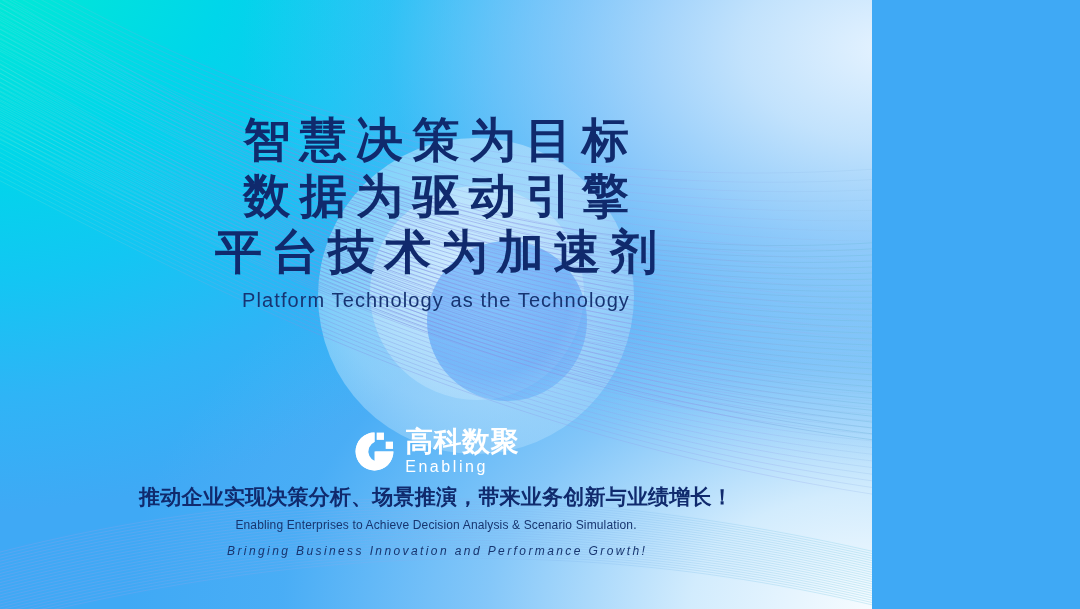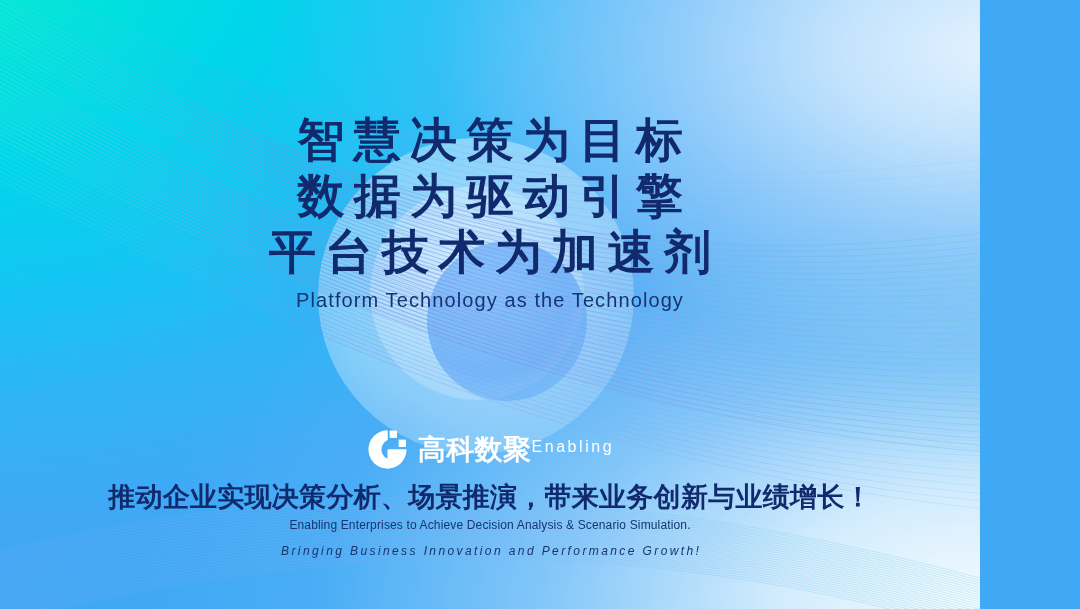--- a/index.html
+++ b/index.html
@@ -2,21 +2,21 @@
 <html><head>
 <meta charset="utf-8">
 <style>
   html,body{margin:0;padding:0;}
   body{
     width:1080px;height:609px;overflow:hidden;
     font-family:"Liberation Sans","DejaVu Sans",sans-serif;
     background:#3fa9f5;
   }
   #stage{
-    position:relative;width:980px;height:609px;overflow:hidden;
+    position:relative;width:872px;height:609px;overflow:hidden;
     background:
       radial-gradient(120% 110% at 102% 8%,  rgba(232,244,255,.98) 0%, rgba(205,231,253,.92) 14%, rgba(168,212,252,.70) 30%, rgba(120,190,250,.25) 48%, rgba(120,190,250,0) 62%),
       radial-gradient(130% 120% at 100% 100%, rgba(250,253,255,.98) 0%, rgba(226,243,254,.90) 16%, rgba(188,223,252,.55) 34%, rgba(150,205,250,.12) 52%, rgba(150,205,250,0) 66%),
       radial-gradient(95% 105% at -6% -8%, #00f0cf 0%, #00e2dd 18%, #00d6ea 34%, #13c6f3 52%, #2fb4f6 70%, #3fa9f5 88%),
       linear-gradient(130deg,#00e7d6 0%,#00d2ec 22%,#24b8f4 45%,#49a6f6 68%,#8fc8fb 86%,#e6f3fe 100%);
   }
   
   .circ{position:absolute;border-radius:50%;pointer-events:none;}
   #circ-outer{
     left:318px;top:138px;width:316px;height:316px;
@@ -48,33 +48,33 @@
   .en-line{
     font-size:20px;line-height:29px;font-weight:400;letter-spacing:.055em;
     color:#163472;white-space:nowrap;
   }
   
   #logo{
     position:absolute;left:0;right:0;top:428px;
     display:flex;align-items:center;justify-content:center;gap:9px;
   }
   #logo-mark{width:43px;height:43px;flex:0 0 43px;}
-  #logo-text{display:flex;flex-direction:row;justify-content:center;line-height:1;}
+  #logo-text{display:flex;flex-direction:column;justify-content:center;line-height:1;}
   #logo-cn{
     font-size:28px;font-weight:700;color:#ffffff;letter-spacing:.015em;
     font-family:"DejaVu Sans","Liberation Sans",sans-serif;white-space:nowrap;
   }
   #logo-en{
     font-size:16px;font-weight:400;color:#ffffff;letter-spacing:.16em;
     margin-top:3px;white-space:nowrap;
   }
   
   #footer{position:absolute;left:0;right:0;top:482px;text-align:center;}
   #footer-cn{
-    font-size:27px;font-weight:700;color:#102a6d;letter-spacing:.01em;
+    font-size:21px;font-weight:700;color:#102a6d;letter-spacing:.01em;
     font-family:"DejaVu Sans","Liberation Sans",sans-serif;
     line-height:30px;white-space:nowrap;
   }
   .footer-en{
     font-size:12px;font-weight:400;color:#17356f;line-height:26px;white-space:nowrap;
   }
   #footer-en-1{letter-spacing:.012em;}
   #footer-en-2{letter-spacing:.20em;text-indent:.20em;font-style:italic;}
 </style>
 </head>

